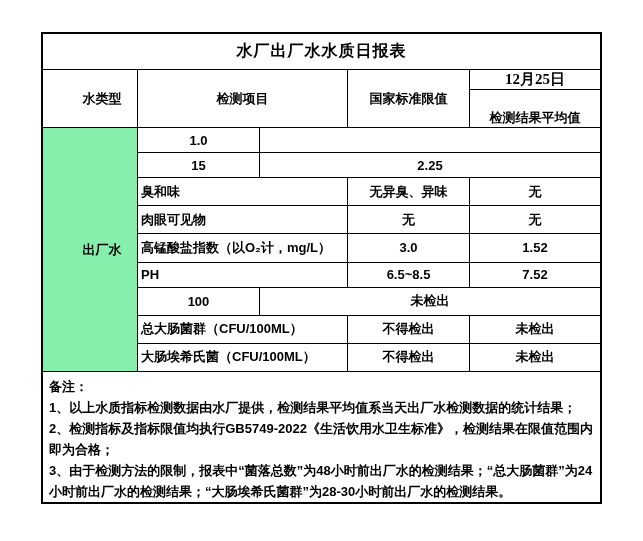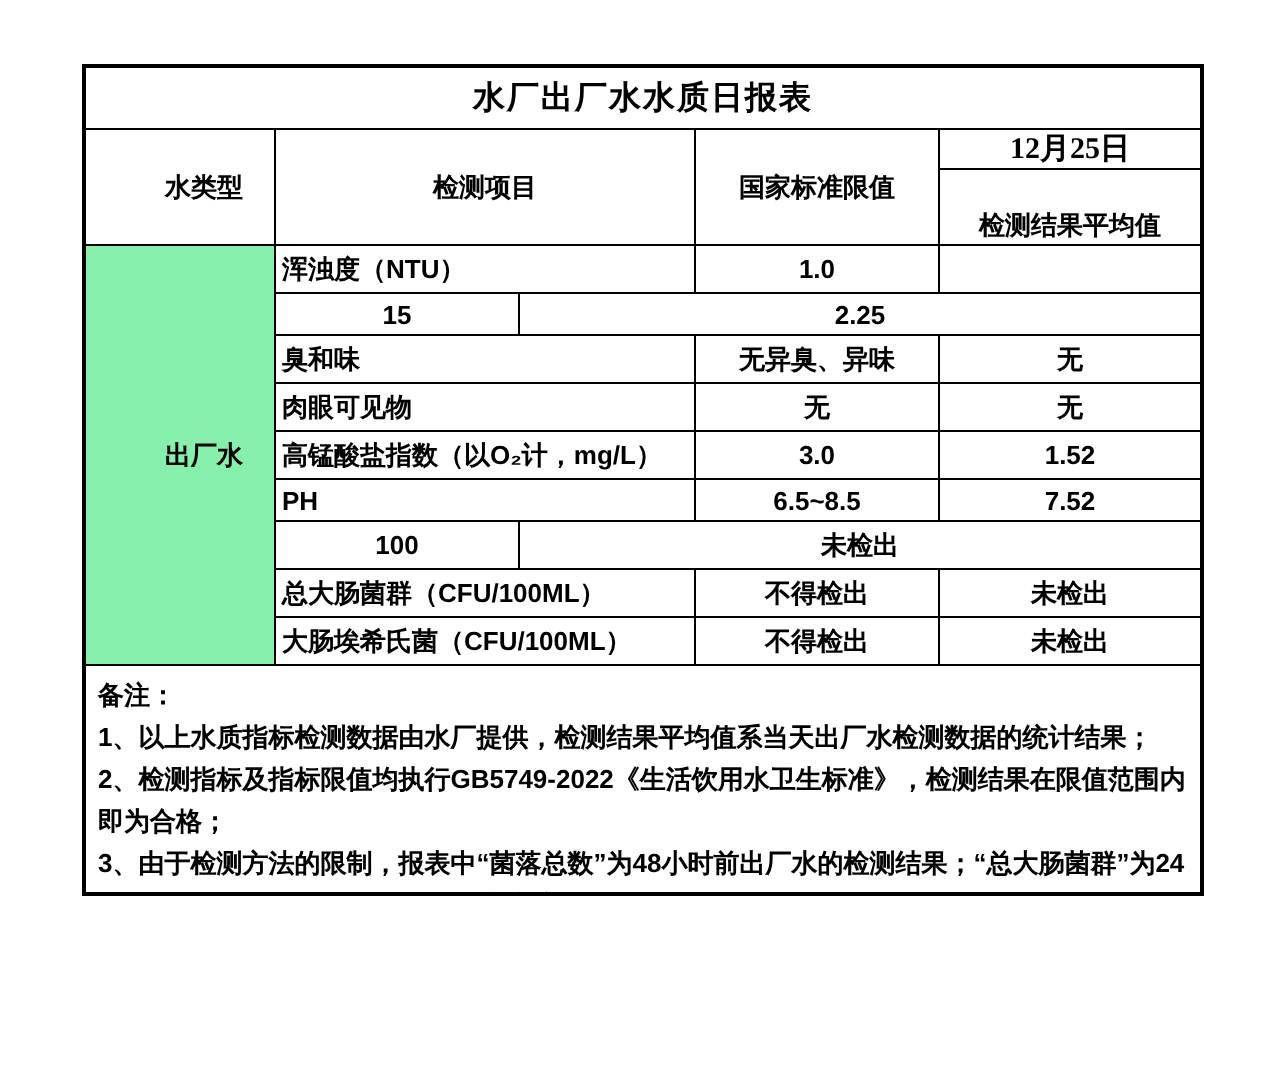--- a/index.html
+++ b/index.html
@@ -5,21 +5,21 @@
   * { box-sizing: border-box; margin: 0; padding: 0; }
   html, body {
     width: 643px; height: 541px;
     background: #ffffff;
     font-family: "Liberation Sans", "DejaVu Sans", sans-serif;
     color: #000000;
   }
   .report {
     position: absolute;
     left: 41px; top: 32px;
-    width: 561px; height: 416px;
+    width: 561px; height: 472px;
     border: 2px solid #000;
     background: #fff;
     display: flex;
     flex-direction: column;
   }
   .title-row {
     height: 36px;
     border-bottom: 1px solid #000;
     display: flex; align-items: center; justify-content: center;
     font-size: 16px; font-weight: bold;
@@ -108,21 +108,20 @@
     <div class="col4 h-col4">
       <div class="h-date">12月25日</div>
       <div class="h-avg">检测结果平均值</div>
     </div>
   </div>
 
   <div class="data-area">
     <div class="water-type-cell col1">出厂水</div>
     <div class="rows">
       <div class="row">
-        <div class="cell-item col2">浑浊度（NTU）</div>
         <div class="cell-std col3">1.0</div>
       </div>
       <div class="row">
         <div class="cell-std col3">15</div>
         <div class="cell-res col4">2.25</div>
       </div>
       <div class="row">
         <div class="cell-item col2">臭和味</div>
         <div class="cell-std col3">无异臭、异味</div>
         <div class="cell-res col4">无</div>

